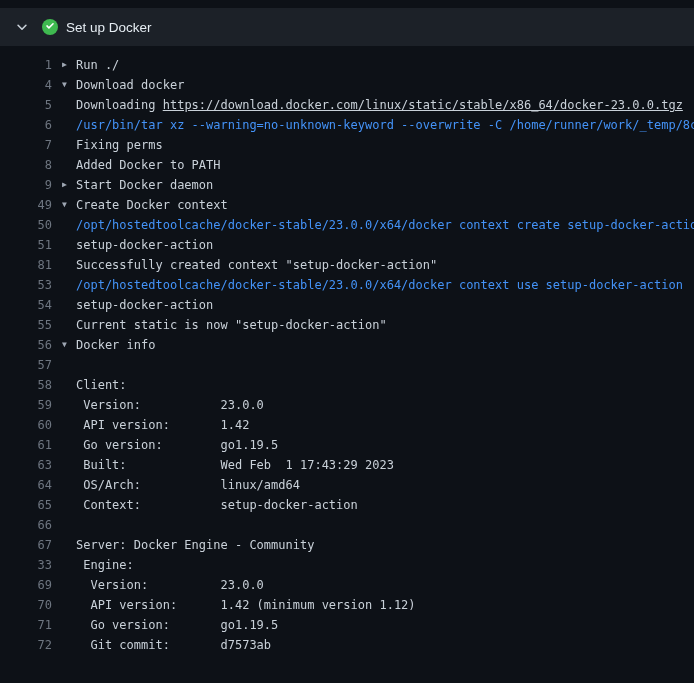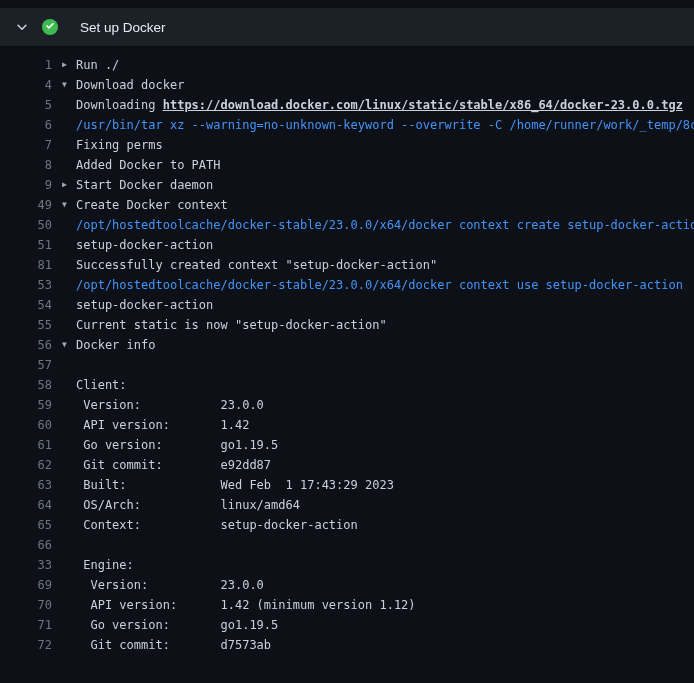--- a/index.html
+++ b/index.html
@@ -30,21 +30,21 @@
     flex: 0 0 16px;
   }
   .status {
     margin-left: 12px;
     width: 16px;
     height: 16px;
     flex: 0 0 16px;
     display: inline-flex;
   }
   .step-title {
-    margin-left: 22px;
+    margin-left: 8px;
     color: #e6edf3;
     font-size: 13.5px;
     font-weight: 500;
   }
   .log {
     padding-top: 9px;
     font-family: "DejaVu Sans Mono", "Liberation Mono", monospace;
     font-size: 12px;
     line-height: 20px;
     color: #c9d1d9;
@@ -75,21 +75,20 @@
   .txt {
     flex: 1;
     white-space: pre;
     overflow: hidden;
   }
   .cmd { color: #4493f8; }
   .loglink {
     color: inherit;
     text-decoration: underline;
     cursor: pointer;
-    font-weight: bold;
   }
 </style>
 </head>
 <body>
 
 <div class="step-header">
   <span class="chev">
     <svg width="14" height="14" viewBox="0 0 16 16" fill="none">
       <path d="M3.5 6l4.5 4.5L12.5 6" stroke="#c9d1d9" stroke-width="1.8" stroke-linecap="round" stroke-linejoin="round"></path>
     </svg>
@@ -197,43 +196,43 @@
       <span class="num">60</span>
       <span class="arrow"></span>
       <span class="txt"> API version:       1.42</span>
     </div>
     <div class="line">
       <span class="num">61</span>
       <span class="arrow"></span>
       <span class="txt"> Go version:        go1.19.5</span>
     </div>
     <div class="line">
-      <span class="num">62</span>
-      <span class="arrow"></span>
-      <span class="txt"> Git commit:        e92dd87</span>
-    </div>
-    <div class="line">
       <span class="num">63</span>
       <span class="arrow"></span>
       <span class="txt"> Built:             Wed Feb  1 17:43:29 2023</span>
     </div>
     <div class="line">
       <span class="num">64</span>
       <span class="arrow"></span>
       <span class="txt"> OS/Arch:           linux/amd64</span>
     </div>
     <div class="line">
       <span class="num">65</span>
       <span class="arrow"></span>
       <span class="txt"> Context:           setup-docker-action</span>
     </div>
     <div class="line">
       <span class="num">66</span>
       <span class="arrow"></span>
       <span class="txt"></span>
+    </div>
+    <div class="line">
+      <span class="num">67</span>
+      <span class="arrow"></span>
+      <span class="txt">Server: Docker Engine - Community</span>
     </div>
     <div class="line">
       <span class="num">33</span>
       <span class="arrow"></span>
       <span class="txt"> Engine:</span>
     </div>
     <div class="line">
       <span class="num">69</span>
       <span class="arrow"></span>
       <span class="txt">  Version:          23.0.0</span>

